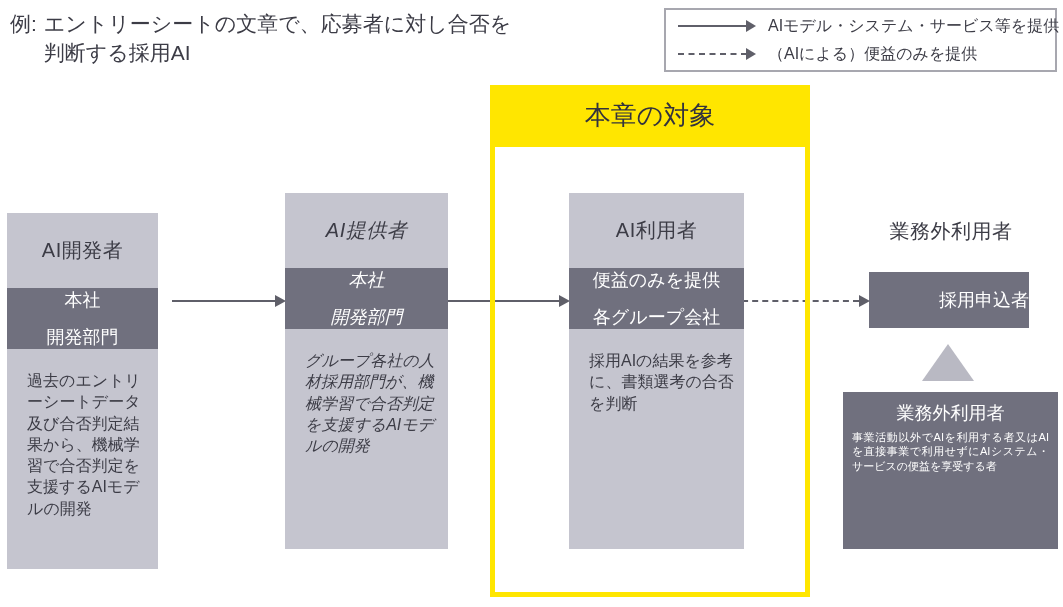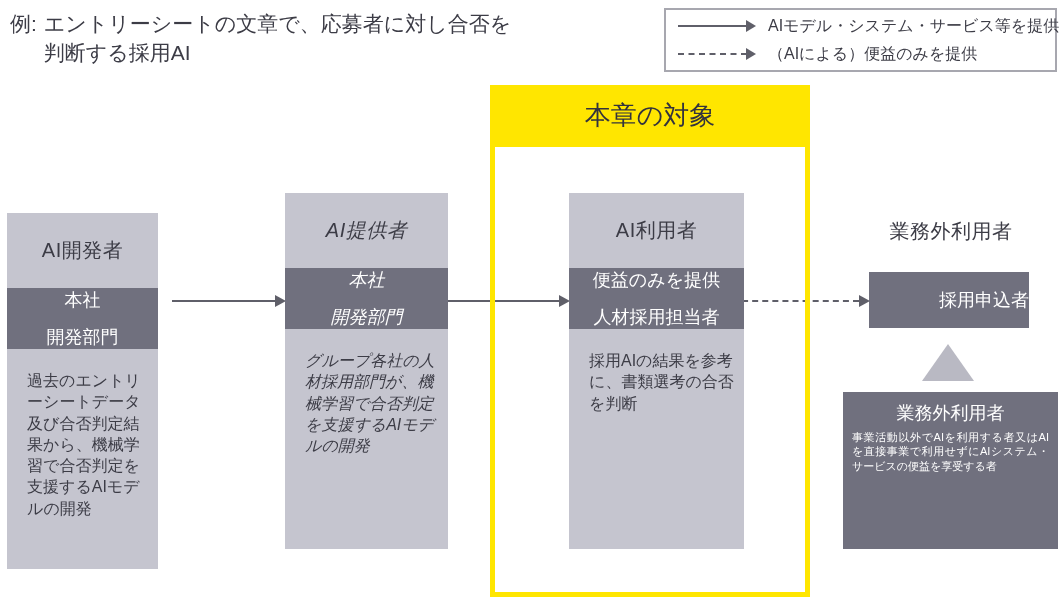--- a/index.html
+++ b/index.html
@@ -108,21 +108,21 @@
 
   <div class="arrow a2">
       <span class="shaft"></span>
       <span class="head"></span>
     </div>
 
   <div class="column c3">
     <div class="column-title">AI利用者</div>
     <div class="column-role">
       <span>便益のみを提供</span>
-      <span>人材採用担当者</span>
+      <span>各グループ会社</span>
     </div>
     <div class="column-desc">採用AIの結果を参考に、書類選考の合否を判断</div>
   </div>
 
   <div class="arrow dashed a3">
       <span class="shaft"></span>
       <span class="head"></span>
     </div>
 
   <div class="ext-title">業務外利用者</div>

